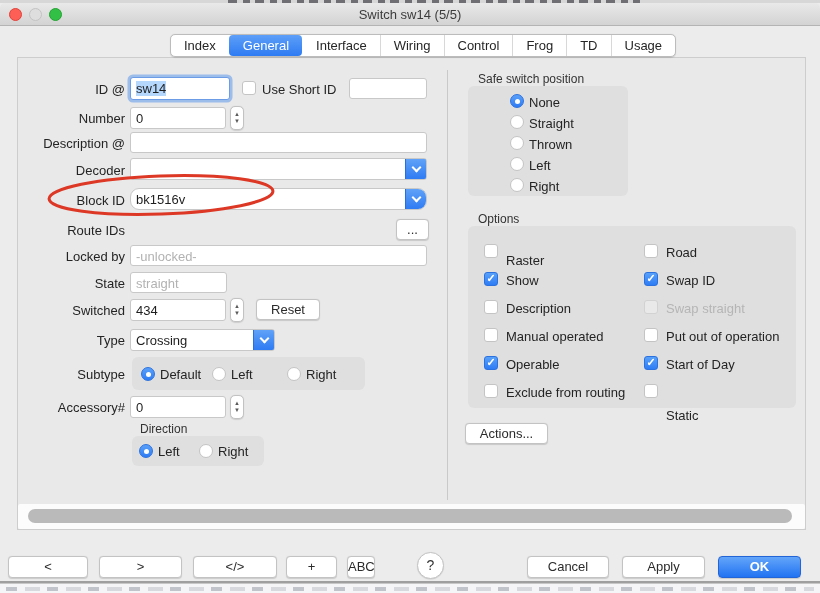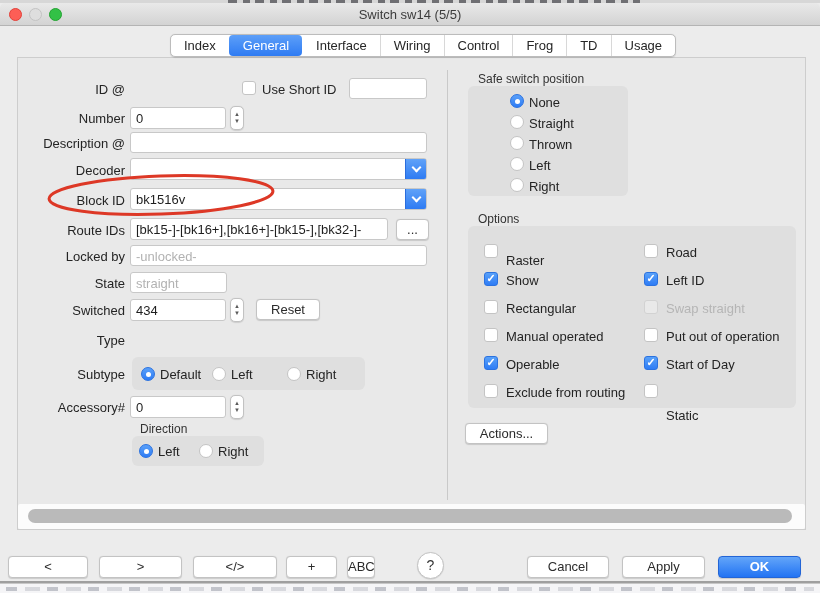--- a/index.html
+++ b/index.html
@@ -112,20 +112,21 @@
     <div class="tab">Wiring</div>
     <div class="tab">Control</div>
     <div class="tab">Frog</div>
     <div class="tab">TD</div>
     <div class="tab">Usage</div>
   </div>
 
   <div class="vdivider"></div>
 
   <div class="flabel" style="left:13px; top:82px;">ID @</div>
+  <div class="tinput focused" style="left:130px; top:77px; width:100px; height:23px;"><span class="sel">sw14</span></div>
   <span class="cb" style="left:242px; top:81px;"></span>
   <div class="cblabel" style="left:262px; top:82px;">Use Short ID</div>
   <div class="tinput" style="left:349px; top:78px; width:78px; height:21px;"></div>
 
   <div class="flabel" style="left:13px; top:111px;">Number</div>
   <div class="tinput" style="left:130px; top:107px; width:96px; height:22px;">0</div>
   <div class="stepper" style="left:230px; top:106px;">
     <span>▲</span>
     <span>▼</span>
   </div>
@@ -135,46 +136,51 @@
 
   <div class="flabel" style="left:13px; top:163px;">Decoder</div>
   <div class="tinput" style="left:130px; top:158px; width:297px; height:22px;">
     <span></span>
     <span class="combo-btn">
         <span class="chev"></span>
       </span>
   </div>
 
   <div class="flabel" style="left:13px; top:193px;">Block ID</div>
-  <div class="tinput" style="left:130px; top:188px; width:297px; height:22px;">
+  <div class="tinput" style="left:130px; top:188px; width:297px; height:22px;border-radius:9px;">
     <span>bk1516v</span>
     <span class="combo-btn">
         <span class="chev"></span>
       </span>
   </div>
 
   <div class="flabel" style="left:13px; top:223px;">Route IDs</div>
-  <div class="tinput" style="left:130px; top:218px; width:258px; height:22px;">[bk15-]-[bk16+],[bk16+]-[bk15-],[bk32-]-</div>
   <div class="btn" style="left:396px; top:219px; width:33px; height:21px; line-height:19px;">...</div>
 
   <div class="flabel" style="left:13px; top:249px;">Locked by</div>
   <div class="tinput disabled" style="left:130px; top:245px; width:297px; height:21px;">-unlocked-</div>
 
   <div class="flabel" style="left:13px; top:276px;">State</div>
   <div class="tinput disabled" style="left:130px; top:272px; width:97px; height:21px;">straight</div>
 
   <div class="flabel" style="left:13px; top:303px;">Switched</div>
   <div class="tinput" style="left:130px; top:299px; width:96px; height:22px;">434</div>
   <div class="stepper" style="left:230px; top:298px;">
     <span>▲</span>
     <span>▼</span>
   </div>
   <div class="btn" style="left:256px; top:299px; width:64px; height:21px; line-height:19px;">Reset</div>
 
   <div class="flabel" style="left:13px; top:333px;">Type</div>
+  <div class="tinput" style="left:130px; top:329px; width:145px; height:22px;">
+    <span>Crossing</span>
+    <span class="combo-btn">
+        <span class="chev"></span>
+      </span>
+  </div>
 
   <div class="flabel" style="left:13px; top:367px;">Subtype</div>
   <div class="groupbox" style="left:132px; top:357px; width:233px; height:33px;"></div>
   <span class="radio sel" style="left:141px; top:367px;"></span>
   <span class="rlabel" style="left:160px; top:367px;">Default</span>
   <span class="radio" style="left:212px; top:367px;"></span>
   <span class="rlabel" style="left:231px; top:367px;">Left</span>
   <span class="radio" style="left:287px; top:367px;"></span>
   <span class="rlabel" style="left:306px; top:367px;">Right</span>
 
@@ -210,32 +216,32 @@
   <span class="rlabel" style="left:529px; top:179px;">Right</span>
 
   <div class="grouplabel" style="left:478px; top:212px;">Options</div>
   <div class="groupbox" style="left:468px; top:226px; width:328px; height:182px;"></div>
 
   <span class="cb" style="left:484px; top:244px;"></span>
   <span class="cblabel" style="left:506px; top:253px;">Raster</span>
   <span class="cb checked" style="left:484px; top:272px;"></span>
   <span class="cblabel" style="left:506px; top:273px;">Show</span>
   <span class="cb" style="left:484px; top:300px;"></span>
-  <span class="cblabel" style="left:506px; top:301px;">Rectangular</span>
+  <span class="cblabel" style="left:506px; top:301px;">Description</span>
   <span class="cb" style="left:484px; top:328px;"></span>
   <span class="cblabel" style="left:506px; top:329px;text-align:center;">Manual operated</span>
   <span class="cb checked" style="left:484px; top:356px;"></span>
   <span class="cblabel" style="left:506px; top:357px;">Operable</span>
   <span class="cb" style="left:484px; top:384px;"></span>
   <span class="cblabel" style="left:506px; top:385px;text-align:right;">Exclude from routing</span>
 
   <span class="cb" style="left:644px; top:244px;"></span>
   <span class="cblabel" style="left:666px; top:245px;">Road</span>
   <span class="cb checked" style="left:644px; top:272px;"></span>
-  <span class="cblabel" style="left:666px; top:273px;">Left ID</span>
+  <span class="cblabel" style="left:666px; top:273px;">Swap ID</span>
   <span class="cb disabled" style="left:644px; top:300px;"></span>
   <span class="cblabel disabled" style="left:666px; top:301px;">Swap straight</span>
   <span class="cb" style="left:644px; top:328px;"></span>
   <span class="cblabel" style="left:666px; top:329px;">Put out of operation</span>
   <span class="cb checked" style="left:644px; top:356px;"></span>
   <span class="cblabel" style="left:666px; top:357px;">Start of Day</span>
   <span class="cb" style="left:644px; top:384px;"></span>
   <span class="cblabel" style="left:666px; top:385px;margin-top:23px;">Static</span>
 
   <div class="btn" style="left:465px; top:423px; width:83px; height:21px; line-height:19px;">Actions...</div>

